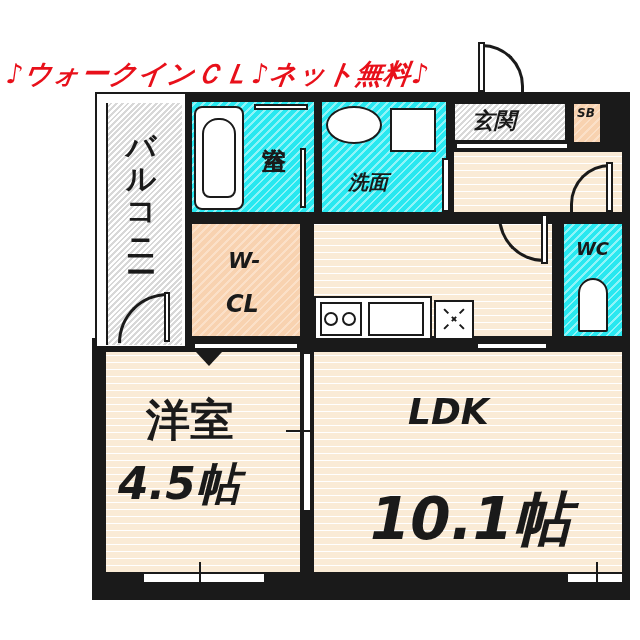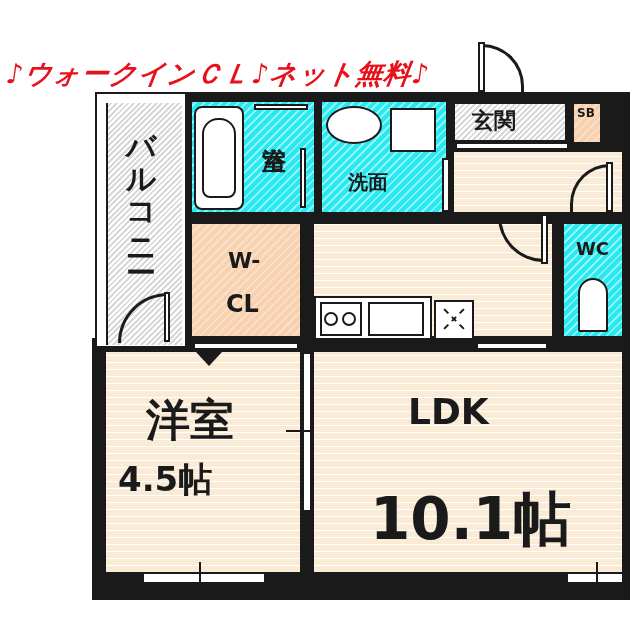--- a/index.html
+++ b/index.html
@@ -4,21 +4,21 @@
 <style>
   html,body{margin:0;padding:0;background:#fff;}
   body{width:640px;height:640px;position:relative;overflow:hidden;font-family:"DejaVu Sans",sans-serif;}
   .abs{position:absolute;box-sizing:border-box;}
   .banner{left:6px;top:56px;font-size:27px;font-weight:bold;color:#e8101a;font-style:italic;letter-spacing:1px;white-space:nowrap;transform:skewX(-8deg);}
   .wall{background:#1a1a1a;}
   .floor{background-color:#faebd6;background-image:repeating-linear-gradient(0deg,#faebd6 0,#faebd6 6px,#fff 6px,#fff 7px);}
   .wet{background-color:#28e8f0;background-image:repeating-linear-gradient(-45deg,#28e8f0 0,#28e8f0 4px,#8ff4f8 4px,#8ff4f8 6px);}
   .gray{background-color:#d8d8d8;background-image:repeating-linear-gradient(-45deg,#d8d8d8 0,#d8d8d8 2px,#fff 2px,#fff 4px);}
   .peach{background-color:#f8d2b0;background-image:repeating-linear-gradient(-45deg,#f8d2b0 0,#f8d2b0 4px,#fbe0c8 4px,#fbe0c8 6px);}
-  .lbl{font-weight:bold;color:#1a1a1a;text-align:center;line-height:1;}
+  .lbl{font-weight:bold;font-style:italic;color:#1a1a1a;text-align:center;line-height:1;}
   .vtext{writing-mode:vertical-rl;}
   .win{background:#fff;border:2px solid #1a1a1a;}
   .fixture{background:#fff;border:2px solid #1a1a1a;}
 </style>
 </head>
 <body>
 
 <div class="abs banner">♪ウォークインＣＬ♪ネット無料♪</div>
 
 <div class="abs wall" style="left:183px;top:92px;width:447px;height:508px;"></div>
@@ -78,21 +78,21 @@
 
 <div class="abs wet" style="left:564px;top:224px;width:58px;height:112px;"></div>
 <div class="abs lbl" style="left:576px;top:240px;font-size:18px;">WC</div>
 <div class="abs fixture" style="left:578px;top:278px;width:30px;height:54px;border-radius:15px 15px 2px 2px;"></div>
 
 <div class="abs" style="left:570px;top:164px;width:40px;height:48px;border-top:3px solid #1a1a1a;border-left:3px solid #1a1a1a;border-top-left-radius:40px;"></div>
 <div class="abs fixture" style="left:606px;top:162px;width:7px;height:50px;"></div>
 
 <div class="abs floor" style="left:106px;top:352px;width:194px;height:220px;"></div>
 <div class="abs lbl" style="left:146px;top:398px;font-size:44px;font-style:normal;">洋室</div>
-<div class="abs lbl" style="left:118px;top:462px;font-size:34px;">4.5帖</div>
+<div class="abs lbl" style="left:118px;top:462px;font-size:44px;">4.5帖</div>
 <div class="abs" style="left:196px;top:352px;width:0;height:0;border-left:13px solid transparent;border-right:13px solid transparent;border-top:14px solid #1a1a1a;"></div>
 <div class="abs win" style="left:142px;top:572px;width:124px;height:12px;"></div>
 <div class="abs wall" style="left:199px;top:562px;width:2px;height:36px;"></div>
 
 <div class="abs fixture" style="left:302px;top:352px;width:10px;height:160px;"></div>
 <div class="abs wall" style="left:286px;top:430px;width:40px;height:2px;"></div>
 
 <div class="abs floor" style="left:314px;top:352px;width:308px;height:220px;"></div>
 <div class="abs lbl" style="left:408px;top:394px;font-size:36px;">LDK</div>
 <div class="abs lbl" style="left:370px;top:490px;font-size:58px;">10.1帖</div>

